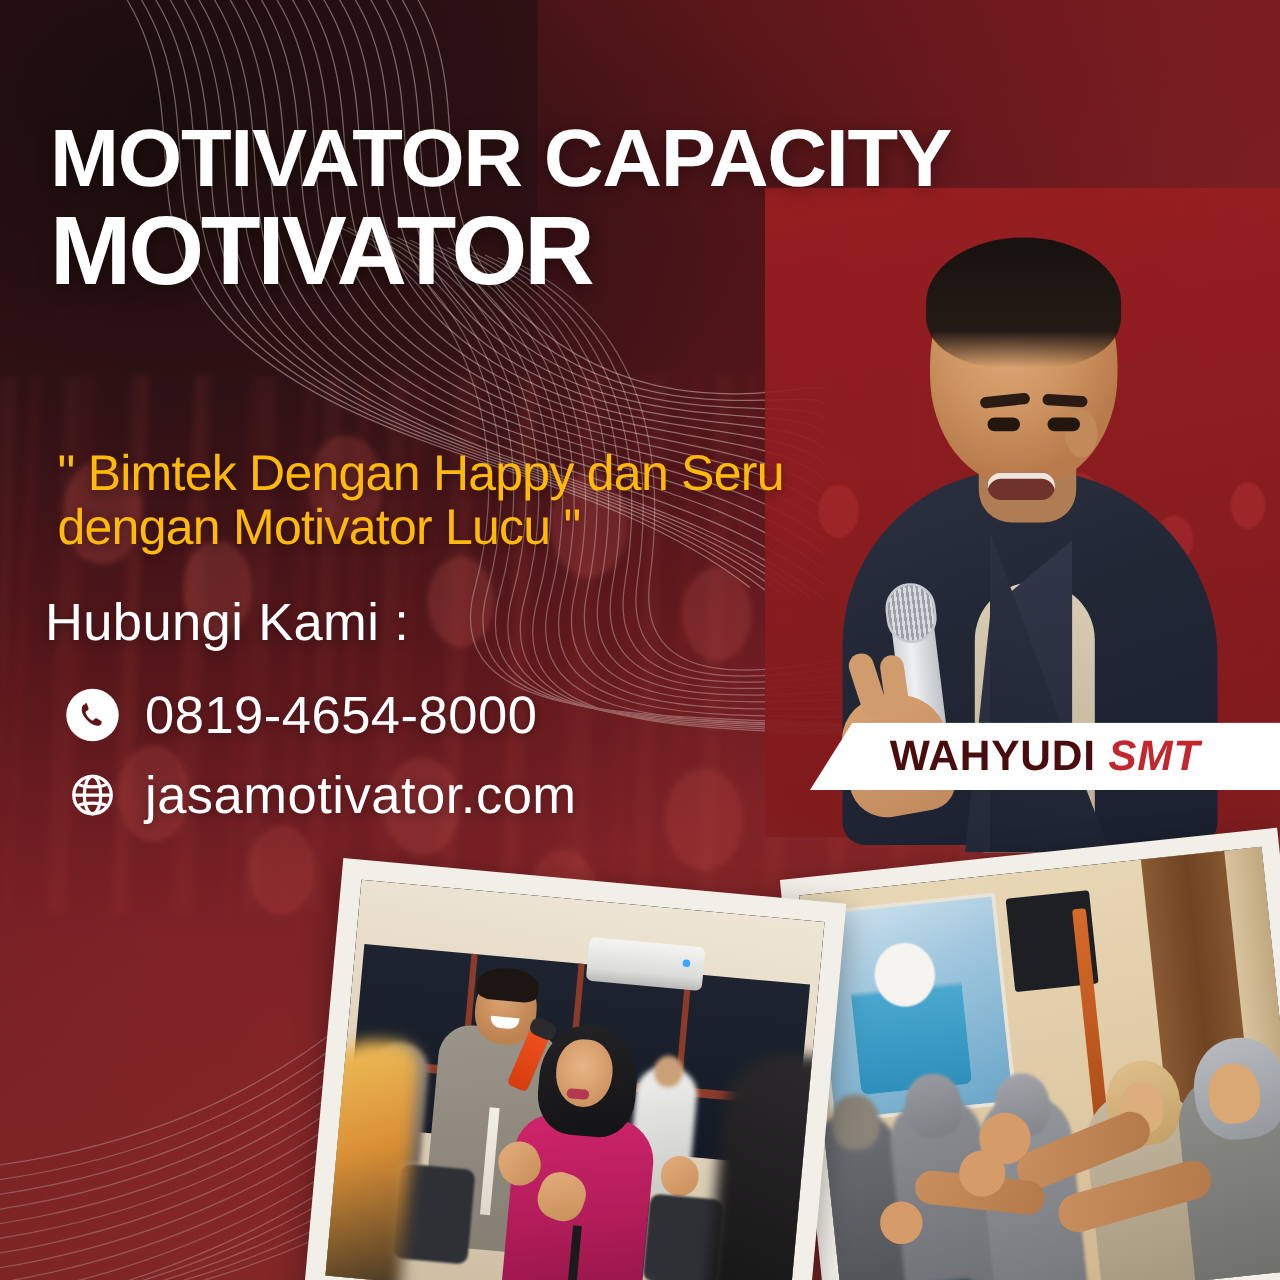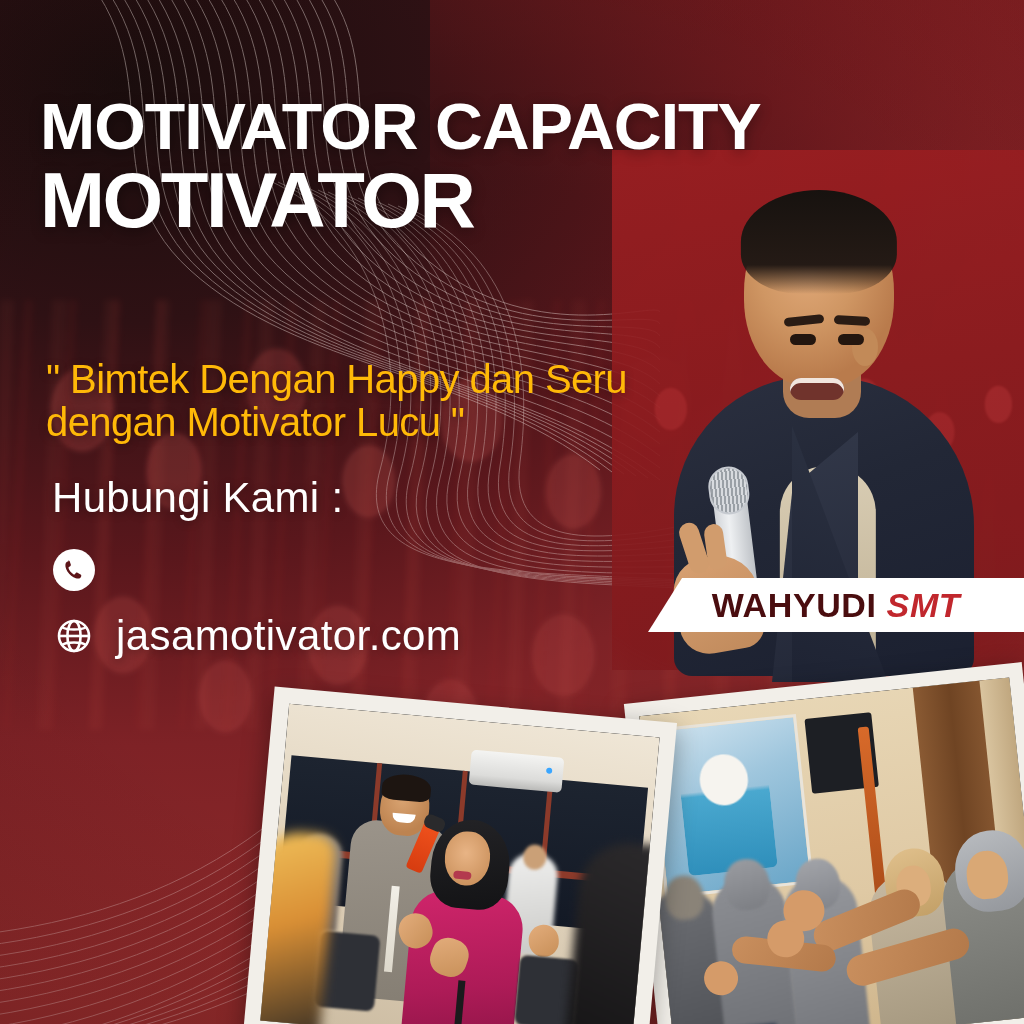--- a/index.html
+++ b/index.html
@@ -160,21 +160,21 @@
   .h-line2{margin-top:4px;}
   .h-line3{margin-top:-6px;}
 
   .subtitle{
     position:absolute;left:46px;top:358px;width:680px;
     font-size:40px;line-height:1.07;font-weight:400;color:#FFB908;
     letter-spacing:-.6px;text-shadow:0 2px 8px rgba(0,0,0,.35);
   }
 
   .contact-head{
-    position:absolute;left:52px;top:474px;
+    position:absolute;left:36px;top:474px;
     font-size:42px;font-weight:400;color:#fff;letter-spacing:.3px;
     text-shadow:0 2px 8px rgba(0,0,0,.32);
   }
   .contact-row{
     position:absolute;left:52px;display:flex;align-items:center;gap:20px;
   }
   .contact-row.phone{top:548px;}
   .contact-row.web{top:612px;}
   .c-icon{width:44px;height:44px;flex:0 0 44px;display:block;}
   .c-text{
@@ -393,20 +393,21 @@
 
   <div class="subtitle">" Bimtek Dengan Happy dan Seru dengan Motivator Lucu "</div>
 
   <div class="contact-head">Hubungi Kami :</div>
 
   <div class="contact-row phone">
     <svg class="c-icon" viewBox="0 0 44 44">
       <circle cx="22" cy="22" r="21" fill="#ffffff"></circle>
       <path d="M16.3 13.4c-1.1 0-2.1 0.7-2.5 1.7-0.9 2.3-0.4 5.2 1.6 8.3 2.1 3.2 5.3 5.8 8.4 6.8 1.8 0.6 3.4 0.5 4.4-0.3 0.6-0.5 1-1.2 1.1-2 0.1-0.6-0.2-1.1-0.7-1.4l-3.1-1.8c-0.6-0.3-1.3-0.2-1.7 0.3l-1 1.2c-0.3 0.3-0.7 0.4-1.1 0.2-1.3-0.7-2.5-1.6-3.4-2.8-0.9-1.1-1.5-2.3-1.8-3.6-0.1-0.4 0.1-0.8 0.4-1l1.3-0.8c0.5-0.3 0.8-1 0.6-1.6l-1.1-3.3c-0.2-0.6-0.7-1-1.4-0.9z" fill="#5c1418"></path>
     </svg>
+    <span class="c-text">0819-4654-8000</span>
   </div>
 
   <div class="contact-row web">
     <svg class="c-icon" viewBox="0 0 44 44">
       <g fill="none" stroke="#ffffff" stroke-width="2.6">
         <circle cx="22" cy="22" r="15"></circle>
         <ellipse cx="22" cy="22" rx="6.6" ry="15"></ellipse>
         <line x1="7" y1="22" x2="37" y2="22"></line>
         <path d="M10.2 13.2 C 14.5 16.2, 29.5 16.2, 33.8 13.2"></path>
         <path d="M10.2 30.8 C 14.5 27.8, 29.5 27.8, 33.8 30.8"></path>

